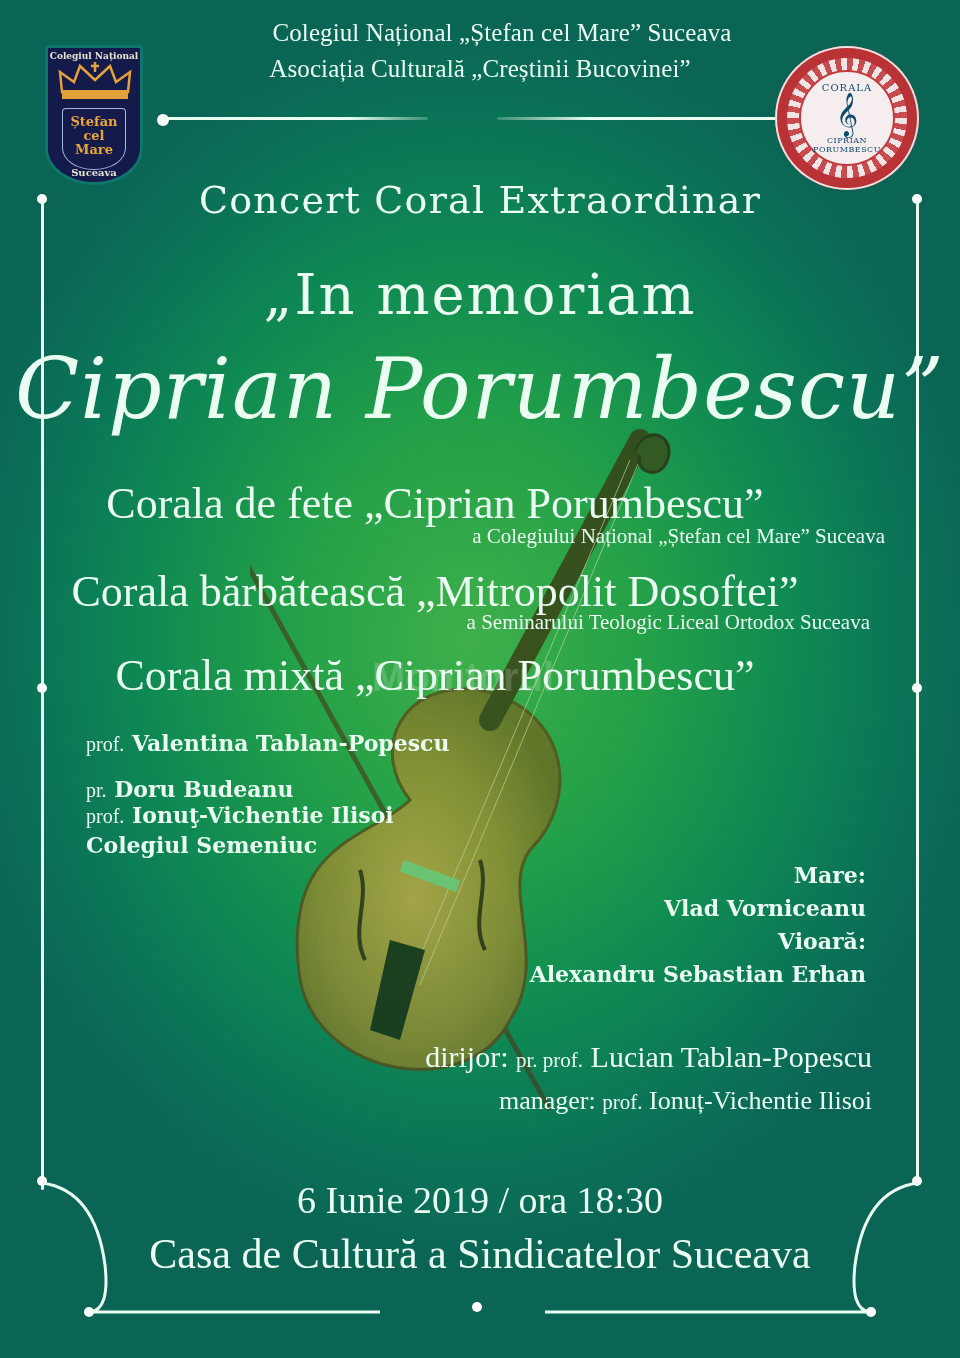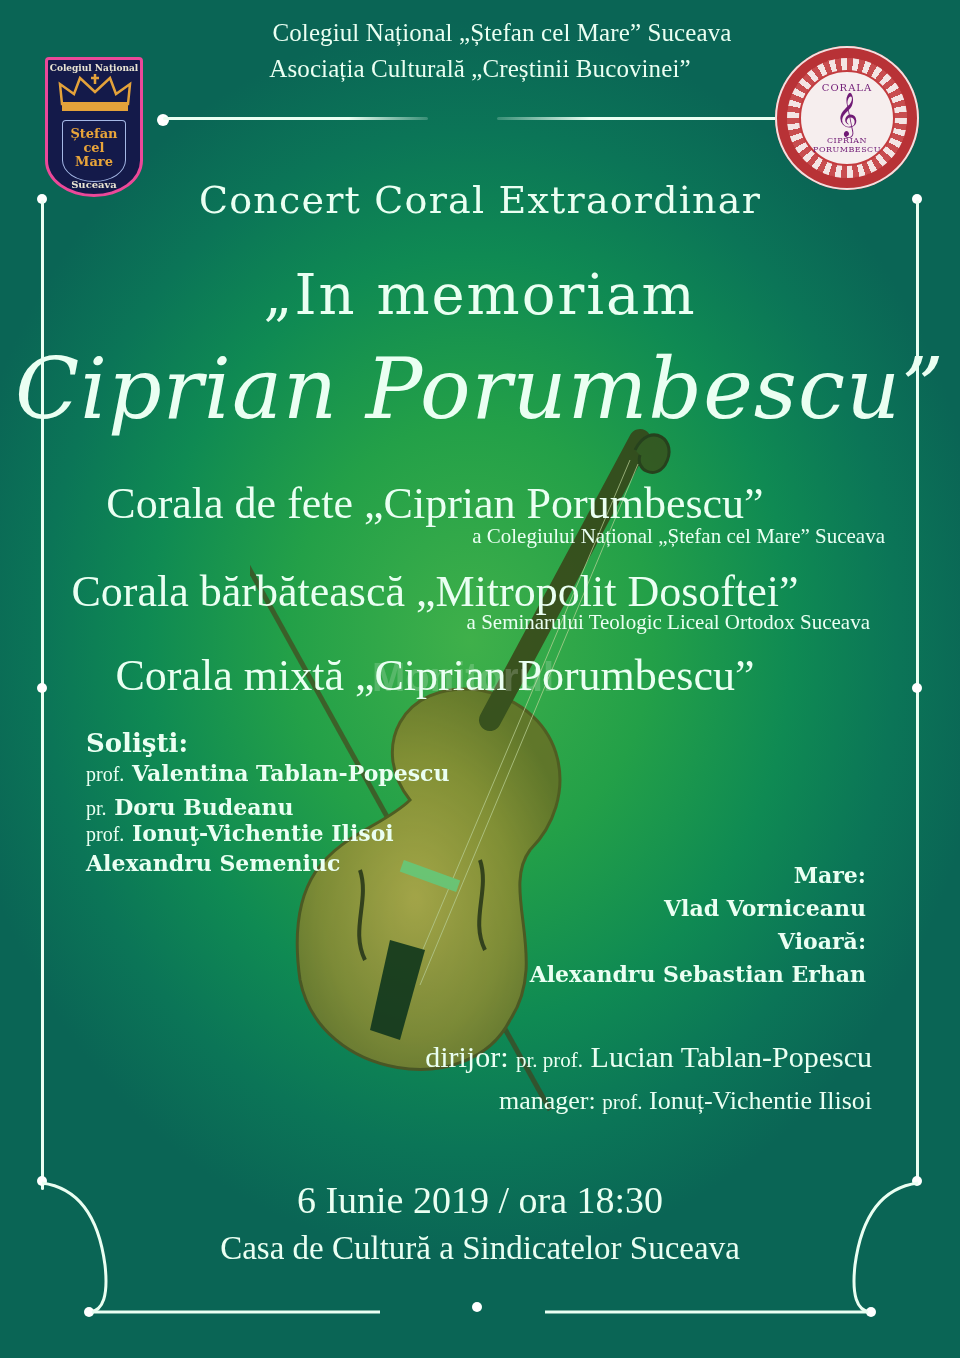--- a/index.html
+++ b/index.html
@@ -25,35 +25,35 @@
   .solo-line { font-family: "DejaVu Serif", serif; font-size: 22px; font-weight: bold; }
   .prefix { font-family: "Liberation Serif", serif; font-weight: normal; font-size: 20px; }
 
   .inst { font-family: "DejaVu Serif", serif; font-size: 22px; font-weight: bold; }
   .credit { font-size: 30px; }
   .credit .small { font-size: 21px; }
   .credit2 { font-size: 26px; }
   .credit2 .small { font-size: 21px; }
 
   .date { font-size: 38px; }
-  .venue { font-size: 33px; }
+  .venue { font-size: 42px; }
 
   
   .vline { position:absolute; width:3px; background:#eafff2; border-radius:2px; }
   .dot { position:absolute; width:10px; height:10px; border-radius:50%; background:#ffffff; }
   .hline { position:absolute; height:3px; background: linear-gradient(90deg,#eafff2,#eafff2 70%, rgba(234,255,242,0.2)); border-radius:2px; }
   .hline.rev { background: linear-gradient(90deg, rgba(234,255,242,0.2), #eafff2 30%, #eafff2); }
 
   
   .violin-wrap { position:absolute; left:250px; top:420px; width:440px; height:700px; opacity:0.78; }
 
   
   .shield {
-    position:absolute; left:45px; top:57px; width:98px; height:140px;
-    background:#141a4a; border:3px solid #ec4899;
+    position:absolute; left:45px; top:45px; width:98px; height:140px;
+    background:#141a4a; border:3px solid #0f766e;
     border-radius: 4px 4px 50% 50% / 4px 4px 26% 26%;
     box-sizing:border-box; overflow:hidden;
   }
   .shield .top-text { position:absolute; top:3px; left:0; width:100%; text-align:center; font-size:9px; color:#e9e4d2; font-weight:bold; font-family:"DejaVu Serif", serif; }
   .shield .crown { position:absolute; top:14px; left:8px; width:78px; height:40px; }
   .shield .inner {
     position:absolute; top:60px; left:14px; width:64px; height:62px;
     border:1.5px solid #a5b8e6; border-radius:4px 4px 50% 50% / 4px 4px 35% 35%;
     text-align:center; color:#e9a53a; font-family:"DejaVu Serif", serif; font-weight:bold;
     font-size:13px; line-height:14px; padding-top:6px; box-sizing:border-box;
@@ -67,21 +67,21 @@
     box-shadow: 0 0 0 2px #f3e0e0 inset;
   }
   .roundlogo .ring {
     position:absolute; left:12px; top:12px; width:120px; height:120px; border-radius:50%;
     background: repeating-conic-gradient(#c33b3e 0 6deg, #f3e4e4 6deg 12deg);
     opacity:0.9;
   }
   .roundlogo .core {
     position:absolute; left:24px; top:24px; width:96px; height:96px; border-radius:50%;
     background:#f6eeee; border:2px solid #c33b3e; box-sizing:border-box;
-    color:#701a75; text-align:center; font-family:"DejaVu Serif", serif;
+    color:#0c4a6e; text-align:center; font-family:"DejaVu Serif", serif;
   }
   .roundlogo .core .lbl1 { position:absolute; top:10px; left:0; width:100%; font-size:10px; letter-spacing:1px; }
   .roundlogo .core .clef { position:absolute; top:22px; left:0; width:100%; font-size:38px; line-height:40px; }
   .roundlogo .core .lbl2 { position:absolute; bottom:10px; left:0; width:100%; font-size:8px; letter-spacing:0.5px; }
 
   .watermark { position:absolute; left:372px; top:655px; font-size:40px; color:rgba(255,255,255,0.18); font-family:"Liberation Sans", sans-serif; font-weight:bold; }
 </style>
 </head>
 <body>
 
@@ -173,35 +173,34 @@
 <div class="abs center title2" style="top:262px;">„In memoriam</div>
 <div class="abs center script" style="top:340px;">Ciprian Porumbescu”</div>
 
 <div class="abs right choir" style="left:0;width:870px;top:478px;">Corala de fete „Ciprian Porumbescu”</div>
 <div class="abs right choir-sub" style="left:0;width:870px;top:524px;margin-left:15px;">a Colegiului Național „Ștefan cel Mare” Suceava</div>
 <div class="abs right choir" style="left:0;width:870px;top:566px;">Corala bărbătească „Mitropolit Dosoftei”</div>
 <div class="abs right choir-sub" style="left:0;width:870px;top:610px;">a Seminarului Teologic Liceal Ortodox Suceava</div>
 <div class="abs right choir" style="left:0;width:870px;top:650px;">Corala mixtă „Ciprian Porumbescu”</div>
 
 <div class="abs" style="left:86px;top:728px;">
-  <div class="solo-title">Solişti:</div>
   <div class="solo-line" style="margin-top:2px;">
     <span class="prefix">prof.</span>
     <span>Valentina Tablan-Popescu</span>
   </div>
-  <div class="solo-line" style="margin-top:8px;">
+  <div class="solo-line" style="margin-top:20px;">
     <span class="prefix">pr.</span>
     <span>Doru Budeanu</span>
   </div>
   <div class="solo-line" style="">
     <span class="prefix">prof.</span>
     <span>Ionuţ-Vichentie Ilisoi</span>
   </div>
   <div class="solo-line" style="margin-top:4px;">
-    <span>Alexandru Semeniuc</span>
+    <span>Colegiul Semeniuc</span>
   </div>
 </div>
 
 <div class="abs right inst" style="left:0;width:866px;top:862px;">Mare:</div>
 <div class="abs right inst" style="left:0;width:866px;top:895px;">Vlad Vorniceanu</div>
 <div class="abs right inst" style="left:0;width:866px;top:928px;">Vioară:</div>
 <div class="abs right inst" style="left:0;width:866px;top:961px;">Alexandru Sebastian Erhan</div>
 
 <div class="abs right credit" style="left:0;width:872px;top:1040px;">
   <span>dirijor:</span>

